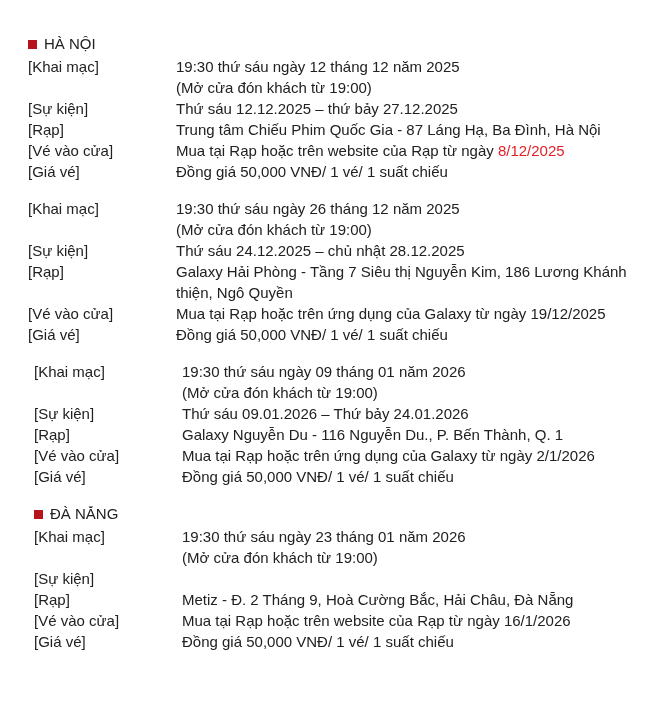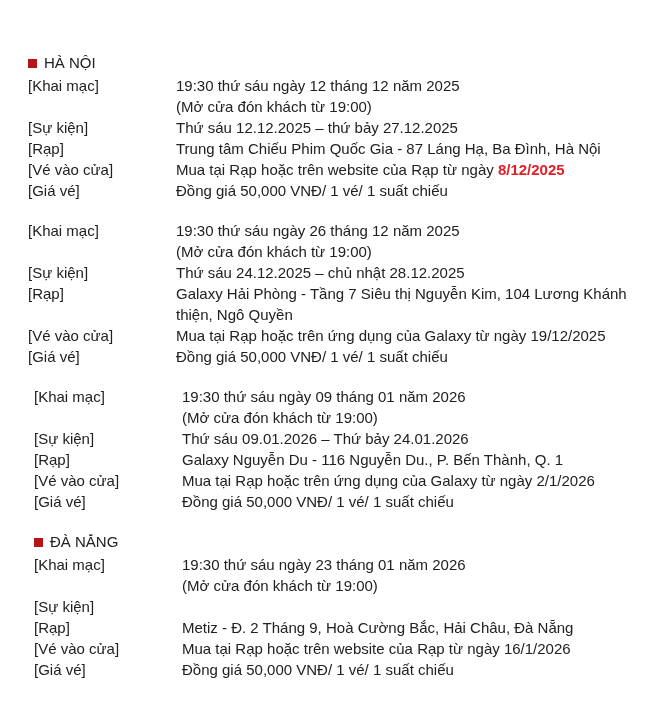--- a/index.html
+++ b/index.html
@@ -3,38 +3,38 @@
 <meta charset="utf-8">
 <style>
   * { margin: 0; padding: 0; box-sizing: border-box; }
   html, body { width: 660px; height: 727px; background: #ffffff; overflow: hidden; }
   body {
     font-family: "Liberation Sans", sans-serif;
     font-size: 15px;
     color: var(--text, #212121);
     padding: 33px 12px 0 28px;
   }
-  .section { margin-bottom: 16px; margin-top: 19px; }
+  .section { margin-bottom: 16px; }
   .section.indent { padding-left: 6px; }
   .heading { line-height: 21px; margin-bottom: 2px; white-space: nowrap; }
   .bullet {
     display: inline-block;
     width: 9px; height: 9px;
     background: var(--bullet, #b6131a);
     margin-right: 7px;
   }
   .row {
     display: grid;
     grid-template-columns: 148px 1fr;
     line-height: 21px;
   }
   .label { white-space: nowrap; }
   .note { }
   .note:empty { display: none; }
-  .hl { color: var(--highlight, #e41e25); font-weight: bold; text-align: right; }
+  .hl { color: var(--highlight, #e41e25); font-weight: normal; text-align: right; }
 </style>
 </head>
 <body style="background: rgb(255, 255, 255);">
 
 <div>
 
   <div class="section">
     <div class="heading">
       <span class="bullet"></span><span>HÀ NỘI</span>
     </div>
@@ -70,21 +70,21 @@
         <div>19:30 thứ sáu ngày 26 tháng 12 năm 2025</div>
         <div class="note">(Mở cửa đón khách từ 19:00)</div>
       </div>
     </div>
     <div class="row">
       <div class="label">[Sự kiện]</div>
       <div class="value">Thứ sáu 24.12.2025 – chủ nhật 28.12.2025</div>
     </div>
     <div class="row">
       <div class="label">[Rạp]</div>
-      <div class="value">Galaxy Hải Phòng - Tầng 7 Siêu thị Nguyễn Kim, 104 Lương Khánh thiện, Ngô Quyền</div>
+      <div class="value">Galaxy Hải Phòng - Tầng 7 Siêu thị Nguyễn Kim, 186 Lương Khánh thiện, Ngô Quyền</div>
     </div>
     <div class="row">
       <div class="label">[Vé vào cửa]</div>
       <div class="value">Mua tại Rạp hoặc trên ứng dụng của Galaxy từ ngày 19/12/2025</div>
     </div>
     <div class="row">
       <div class="label">[Giá vé]</div>
       <div class="value">Đồng giá 50,000 VNĐ/ 1 vé/ 1 suất chiếu</div>
     </div>
   </div>

